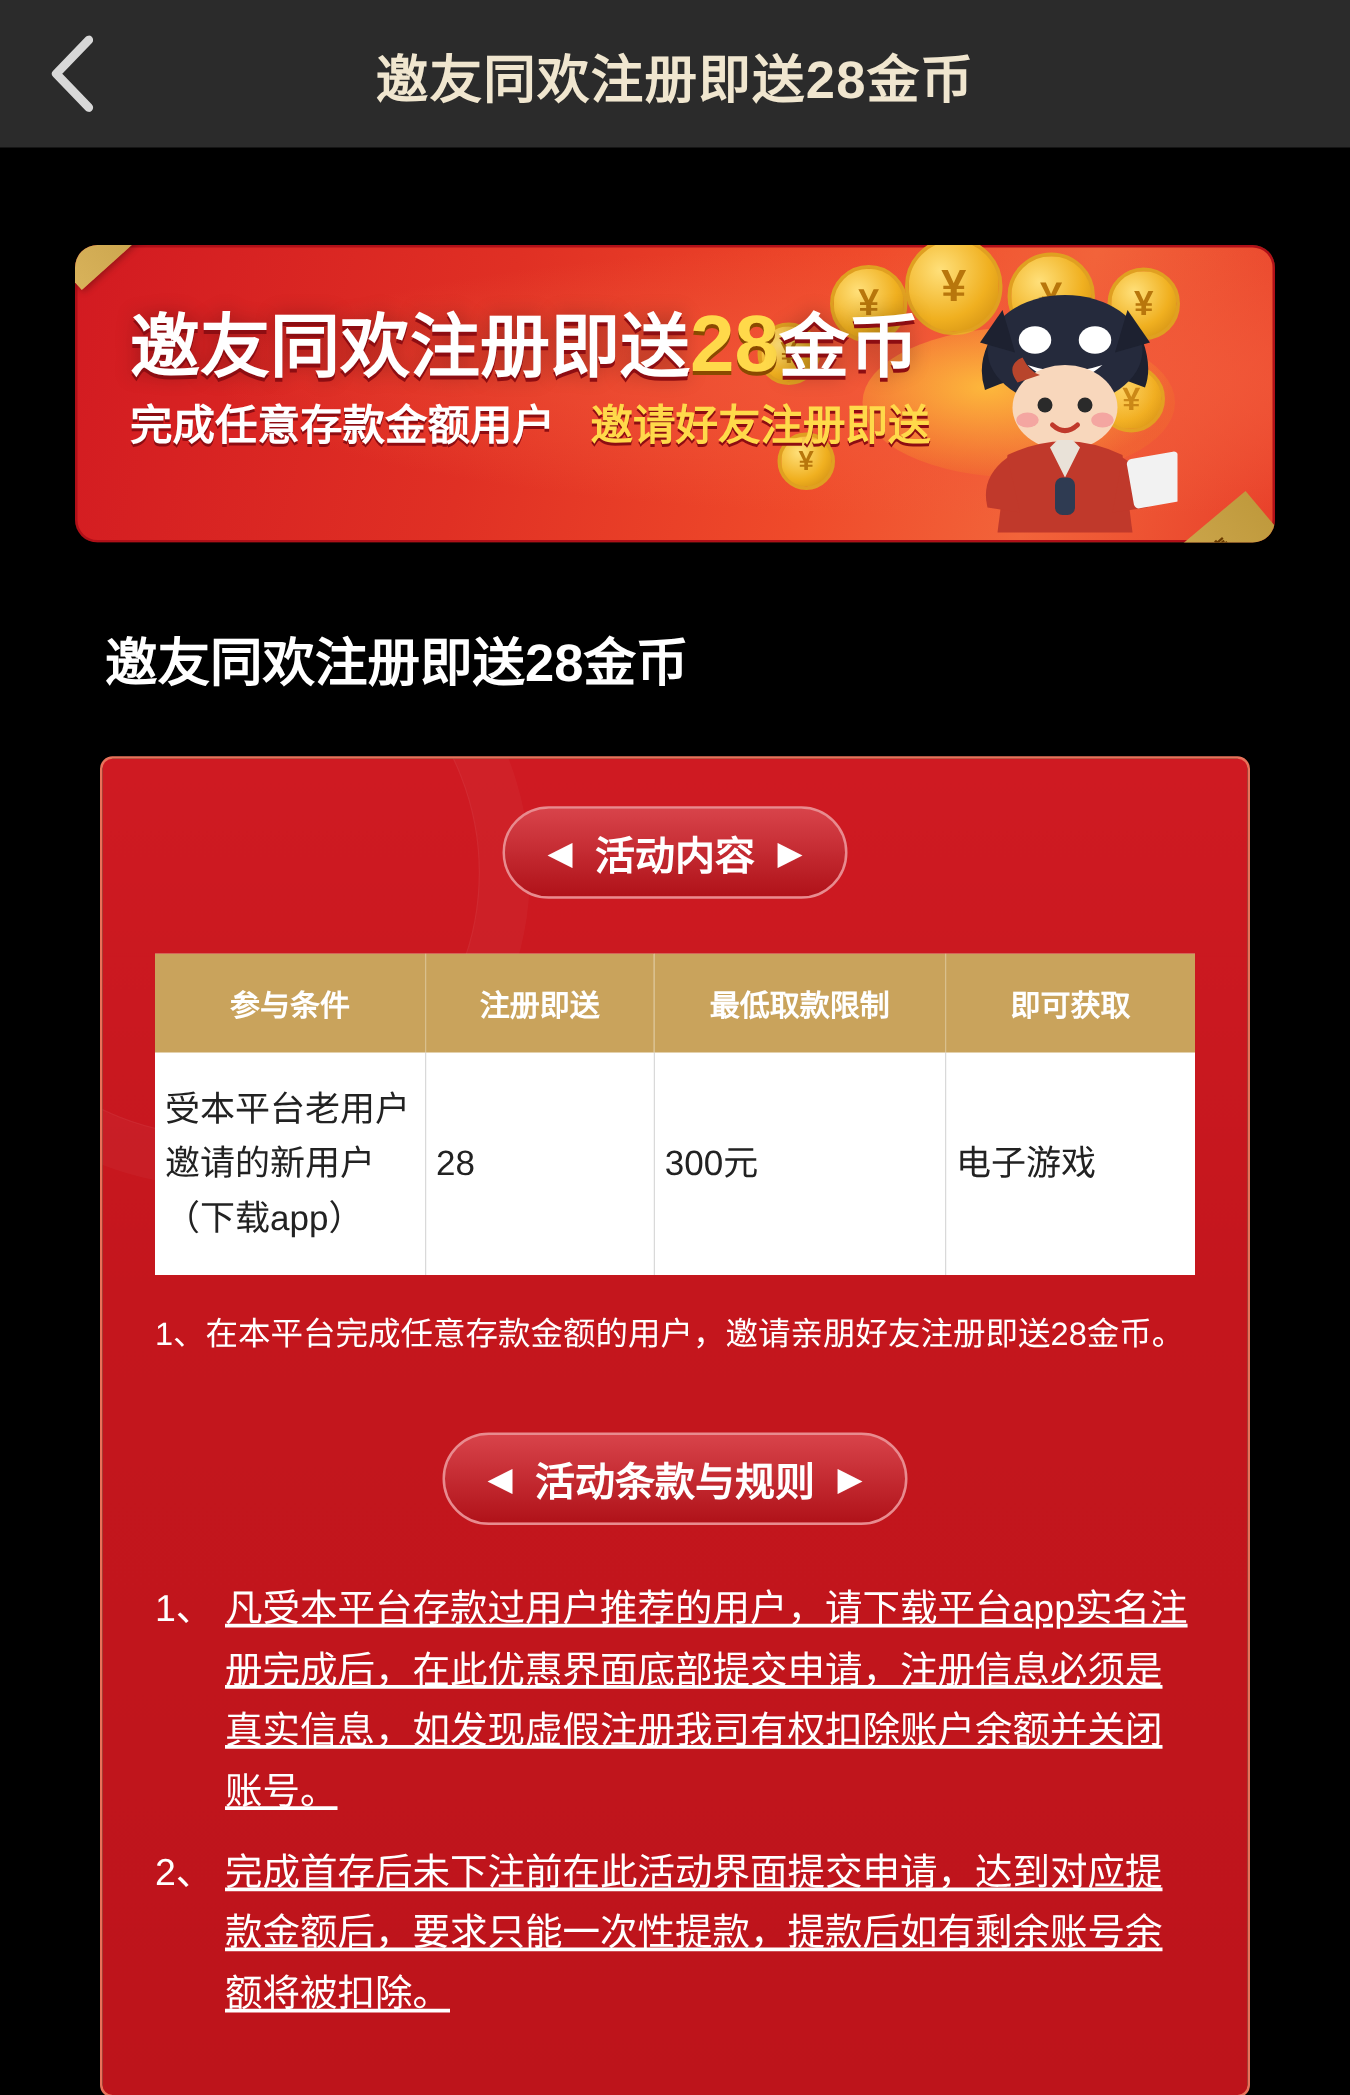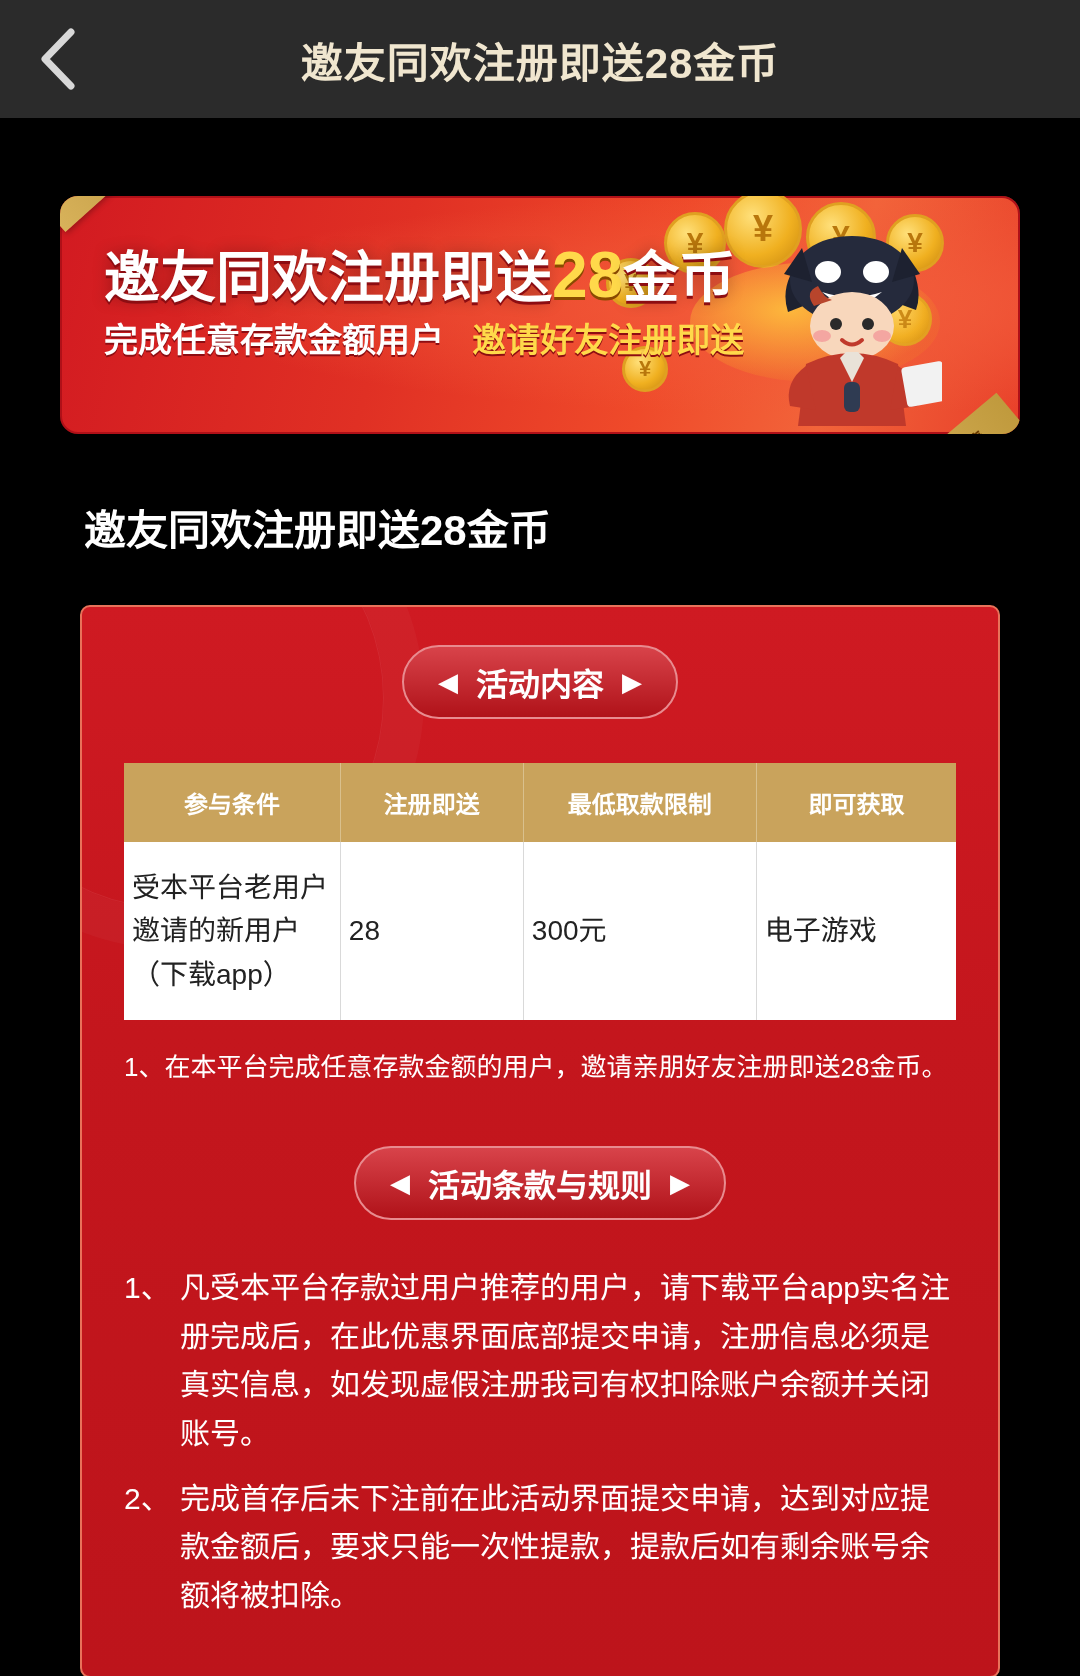--- a/index.html
+++ b/index.html
@@ -253,21 +253,21 @@
     z-index: 2;
   }
   .rule-item {
     display: flex;
     color: #ffffff;
     font-size: 30px;
     line-height: 1.62;
     margin-bottom: 16px;
   }
   .rule-num { flex: 0 0 56px; }
-  .rule-text { flex: 1; }
+  .rule-text { flex: 1; text-decoration: underline; }
 </style>
 </head>
 <body>
 
 <div class="page">
 
   <div class="topbar">
     <div class="back-btn">
       <span>
         <svg width="44" height="70" viewBox="0 0 44 70" aria-hidden="true">

